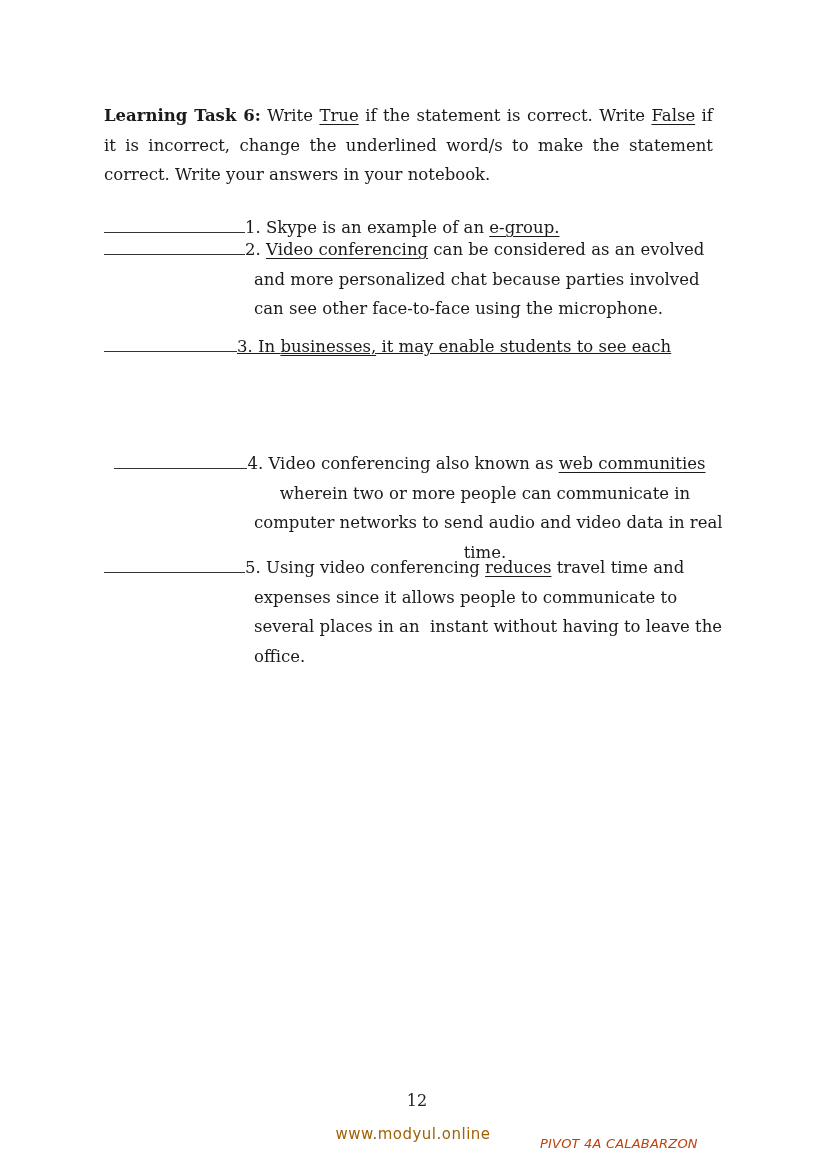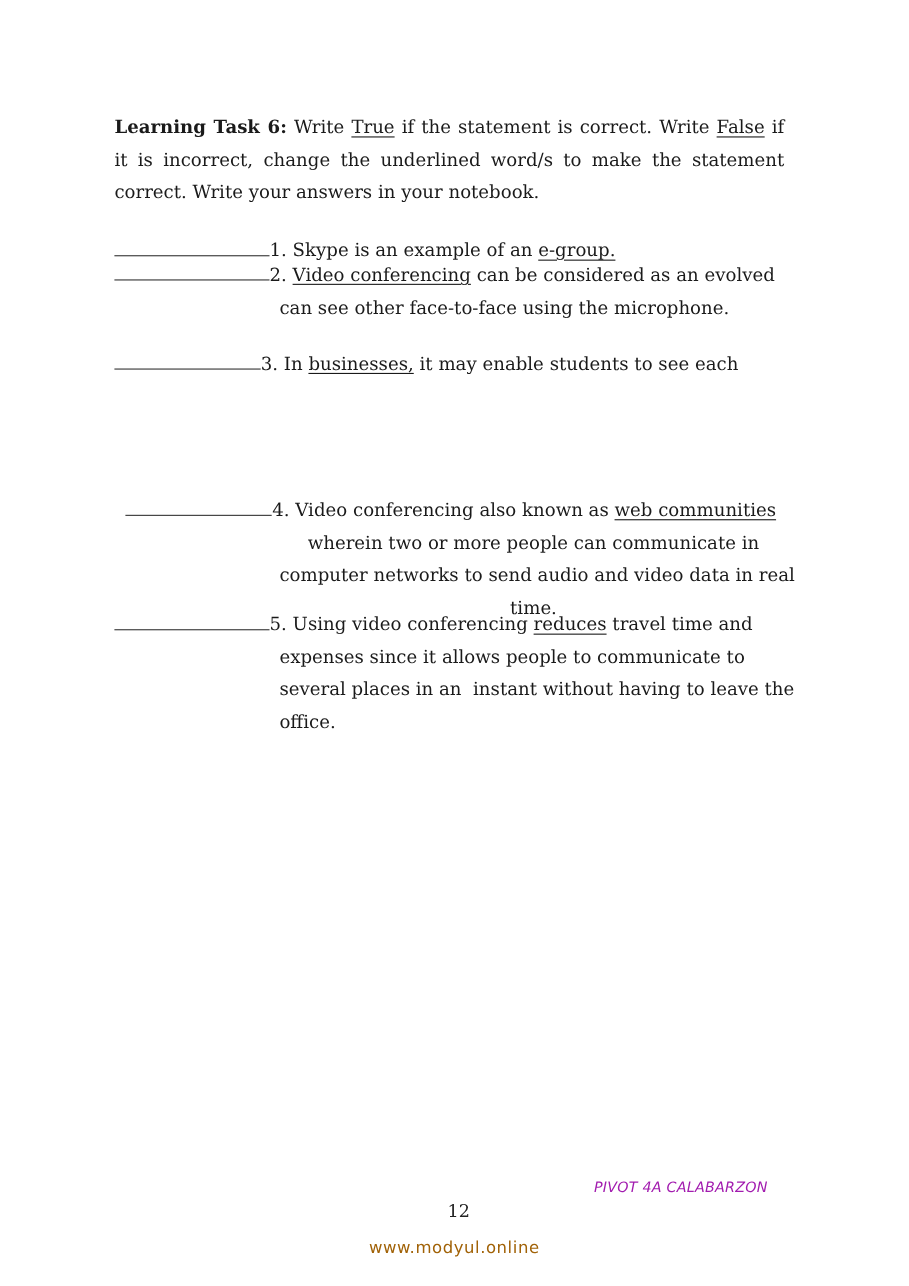--- a/index.html
+++ b/index.html
@@ -7,22 +7,22 @@
          font-family:"DejaVu Serif", "Liberation Serif", serif; color:#1a1a1a; }
   .page { position:absolute; left:0; top:0; width:734px; height:1169px; }
   .intro { position:absolute; left:104px; top:101px; width:609px;
            font-size:16.5px; line-height:29.5px; text-align:justify; }
   .intro b { font-weight:bold; }
   .u { text-decoration:underline; text-underline-offset:3px; }
   .item { position:absolute; left:104px; width:612px; font-size:16.5px; line-height:29.5px; }
   .blank { display:inline-block; vertical-align:baseline; border-bottom:1px solid #333; height:1px; }
   .item .first { white-space:nowrap; }
   .item .cont { padding-left:150px; white-space:nowrap; }
-  .footer-org { position:absolute; left:540px; top:1073px; font-family:"DejaVu Sans", sans-serif;
-                font-style:italic; font-size:13px; color:#a21caf; letter-spacing:0.2px; }
+  .footer-org { position:absolute; left:540px; top:1136px; font-family:"DejaVu Sans", sans-serif;
+                font-style:italic; font-size:13px; color:#c2410c; letter-spacing:0.2px; }
   .page-num { position:absolute; left:0; width:834px; top:1091px; text-align:center;
               font-size:16px; color:#222; }
   .watermark { position:absolute; left:0; width:826px; top:1125px; text-align:center;
                font-family:"DejaVu Sans", sans-serif; font-size:15px; color:#a16207; letter-spacing:0.5px; }
 </style>
 </head>
 <body>
 
 <div class="page">
 
@@ -33,24 +33,25 @@
   <div class="item" style="top:197px;margin-top:16px;">
     <div class="first">
       <span class="blank" style="width:141px;"></span><span>1. </span><span>Skype is an example of an </span><span class="u">e-group.</span><span></span>
     </div>
   </div>
 
   <div class="item" style="top:235px;">
     <div class="first">
       <span class="blank" style="width:141px;"></span><span>2. </span><span></span><span class="u">Video conferencing</span><span> can be considered as an evolved</span>
     </div>
+    <div class="cont">and more personalized chat because parties involved</div>
     <div class="cont">can see other face-to-face using the microphone.</div>
   </div>
 
-  <div class="item" style="top:316px;">
+  <div class="item" style="top:332px;text-decoration:underline;">
     <div class="first">
       <span class="blank" style="width:133px;"></span><span>3. </span><span>In </span><span class="u">businesses,</span><span> it may enable students to see each</span>
     </div>
   </div>
 
   <div class="item" style="top:449px;text-align:center;">
     <div class="first">
       <span class="blank" style="width:133px;"></span><span>4. </span><span>Video conferencing also known as </span><span class="u">web communities</span><span></span>
     </div>
     <div class="cont">wherein two or more people can communicate in</div>

